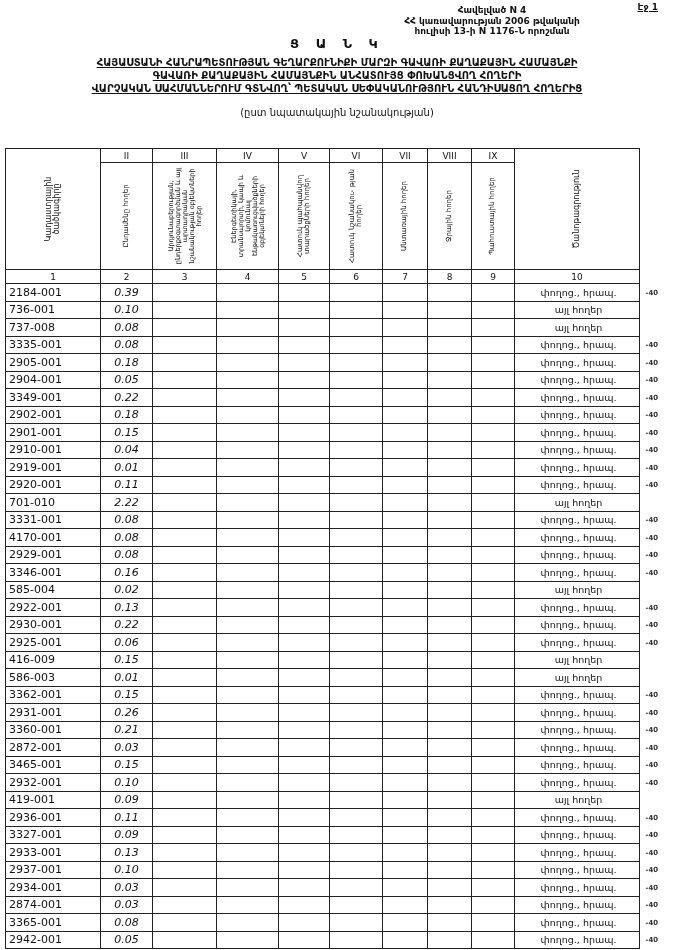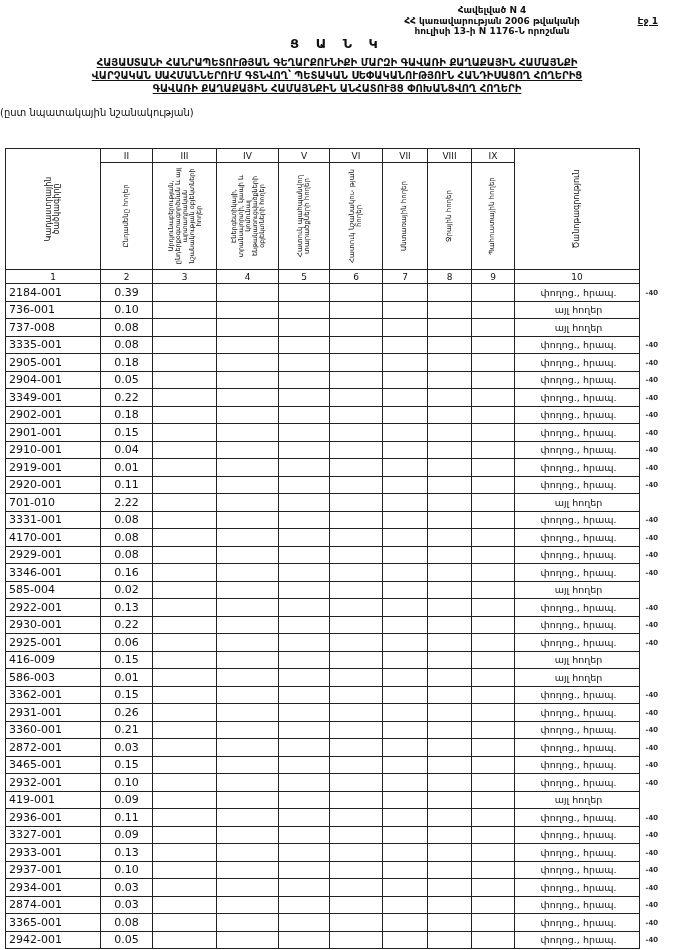--- a/index.html
+++ b/index.html
@@ -7,64 +7,64 @@
     position:relative;
     width:674px;height:950px;
     margin:0 auto;
     background:#ffffff;
     overflow:hidden;
     font-family:"DejaVu Sans",sans-serif;
     color:#111;
   }
   
   .header{position:relative;height:148px;}
-  .pageno{position:absolute;top:16px;right:16px;font-size:9px;font-weight:700;text-decoration:underline;}
+  .pageno{position:absolute;top:2px;right:16px;font-size:9px;font-weight:700;text-decoration:underline;}
   .appendix{position:absolute;top:5px;right:22px;width:320px;text-align:center;
             font-size:9px;font-weight:700;line-height:10.5px;}
   .doc-title{position:absolute;top:36px;left:0;width:100%;text-align:center;
              font-size:13px;font-weight:700;letter-spacing:6px;}
   .doc-subtitle{position:absolute;top:56px;left:0;width:100%;text-align:center;
                 font-size:10px;font-weight:700;line-height:13px;text-decoration:underline;}
-  .doc-note{position:absolute;top:107px;left:0;width:100%;font-size:10px;}
+  .doc-note{position:absolute;top:107px;left:0;width:100%;text-align:center;font-size:10px;}
   
   table{border-collapse:collapse;table-layout:fixed;margin-left:5px;}
   td{border:1px solid #222;overflow:hidden;vertical-align:middle;}
   td.mark{border:none;font-size:7px;color:#333;padding-left:5px;vertical-align:middle;
           transform:rotate(-2deg);font-weight:700;}
   tr.roman td{height:13px;font-size:9px;text-align:center;padding:0;}
   td.rothead{position:relative;height:106px;padding:0;}
   td.tallhead{position:relative;padding:0;}
   .rot{position:absolute;left:50%;top:50%;transform:translate(-50%,-50%) rotate(-90deg);
        display:flex;align-items:center;justify-content:center;text-align:center;
        font-size:7px;line-height:7.5px;width:100px;height:40px;}
   .rot.small{font-size:6.5px;line-height:7px;height:58px;}
   .rot.tall{width:112px;height:40px;font-size:8px;line-height:8.5px;}
   tr.nums td{height:13px;font-size:9px;text-align:center;padding:0;}
   tbody td{height:16.5px;font-size:11px;padding:0 2px;}
   tbody td.code{text-align:left;padding-left:3px;}
-  tbody td.val{text-align:center;}
+  tbody td.val{text-align:center;font-style:italic;}
   tbody td.note{font-size:9.5px;text-align:center;padding-left:5px;}
 </style>
 </head>
 <body>
 
 <div class="page">
 
   <div class="header">
     <div class="pageno">Էջ 1</div>
     <div class="appendix">
       <div>Հավելված N 4</div>
       <div>ՀՀ կառավարության 2006 թվականի</div>
       <div>հուլիսի 13-ի N 1176-Ն որոշման</div>
     </div>
     <div class="doc-title">Ց Ա Ն Կ</div>
     <div class="doc-subtitle">
       <div>ՀԱՅԱՍՏԱՆԻ ՀԱՆՐԱՊԵՏՈՒԹՅԱՆ ԳԵՂԱՐՔՈՒՆԻՔԻ ՄԱՐԶԻ ԳԱՎԱՌԻ ՔԱՂԱՔԱՅԻՆ ՀԱՄԱՅՆՔԻ</div>
+      <div>ԳԱՎԱՌԻ ՔԱՂԱՔԱՅԻՆ ՀԱՄԱՅՆՔԻՆ ԱՆՀԱՏՈՒՅՑ ՓՈԽԱՆՑՎՈՂ ՀՈՂԵՐԻ</div>
       <div>ՎԱՐՉԱԿԱՆ ՍԱՀՄԱՆՆԵՐՈՒՄ ԳՏՆՎՈՂ՝ ՊԵՏԱԿԱՆ ՍԵՓԱԿԱՆՈՒԹՅՈՒՆ ՀԱՆԴԻՍԱՑՈՂ ՀՈՂԵՐԻՑ</div>
-      <div>ԳԱՎԱՌԻ ՔԱՂԱՔԱՅԻՆ ՀԱՄԱՅՆՔԻՆ ԱՆՀԱՏՈՒՅՑ ՓՈԽԱՆՑՎՈՂ ՀՈՂԵՐԻ</div>
     </div>
     <div class="doc-note">(ըստ նպատակային նշանակության)</div>
   </div>
 
   <table>
     <colgroup>
       <col style="width:95px">
         <col style="width:52px">
         <col style="width:64px">
       <col style="width:62px">

